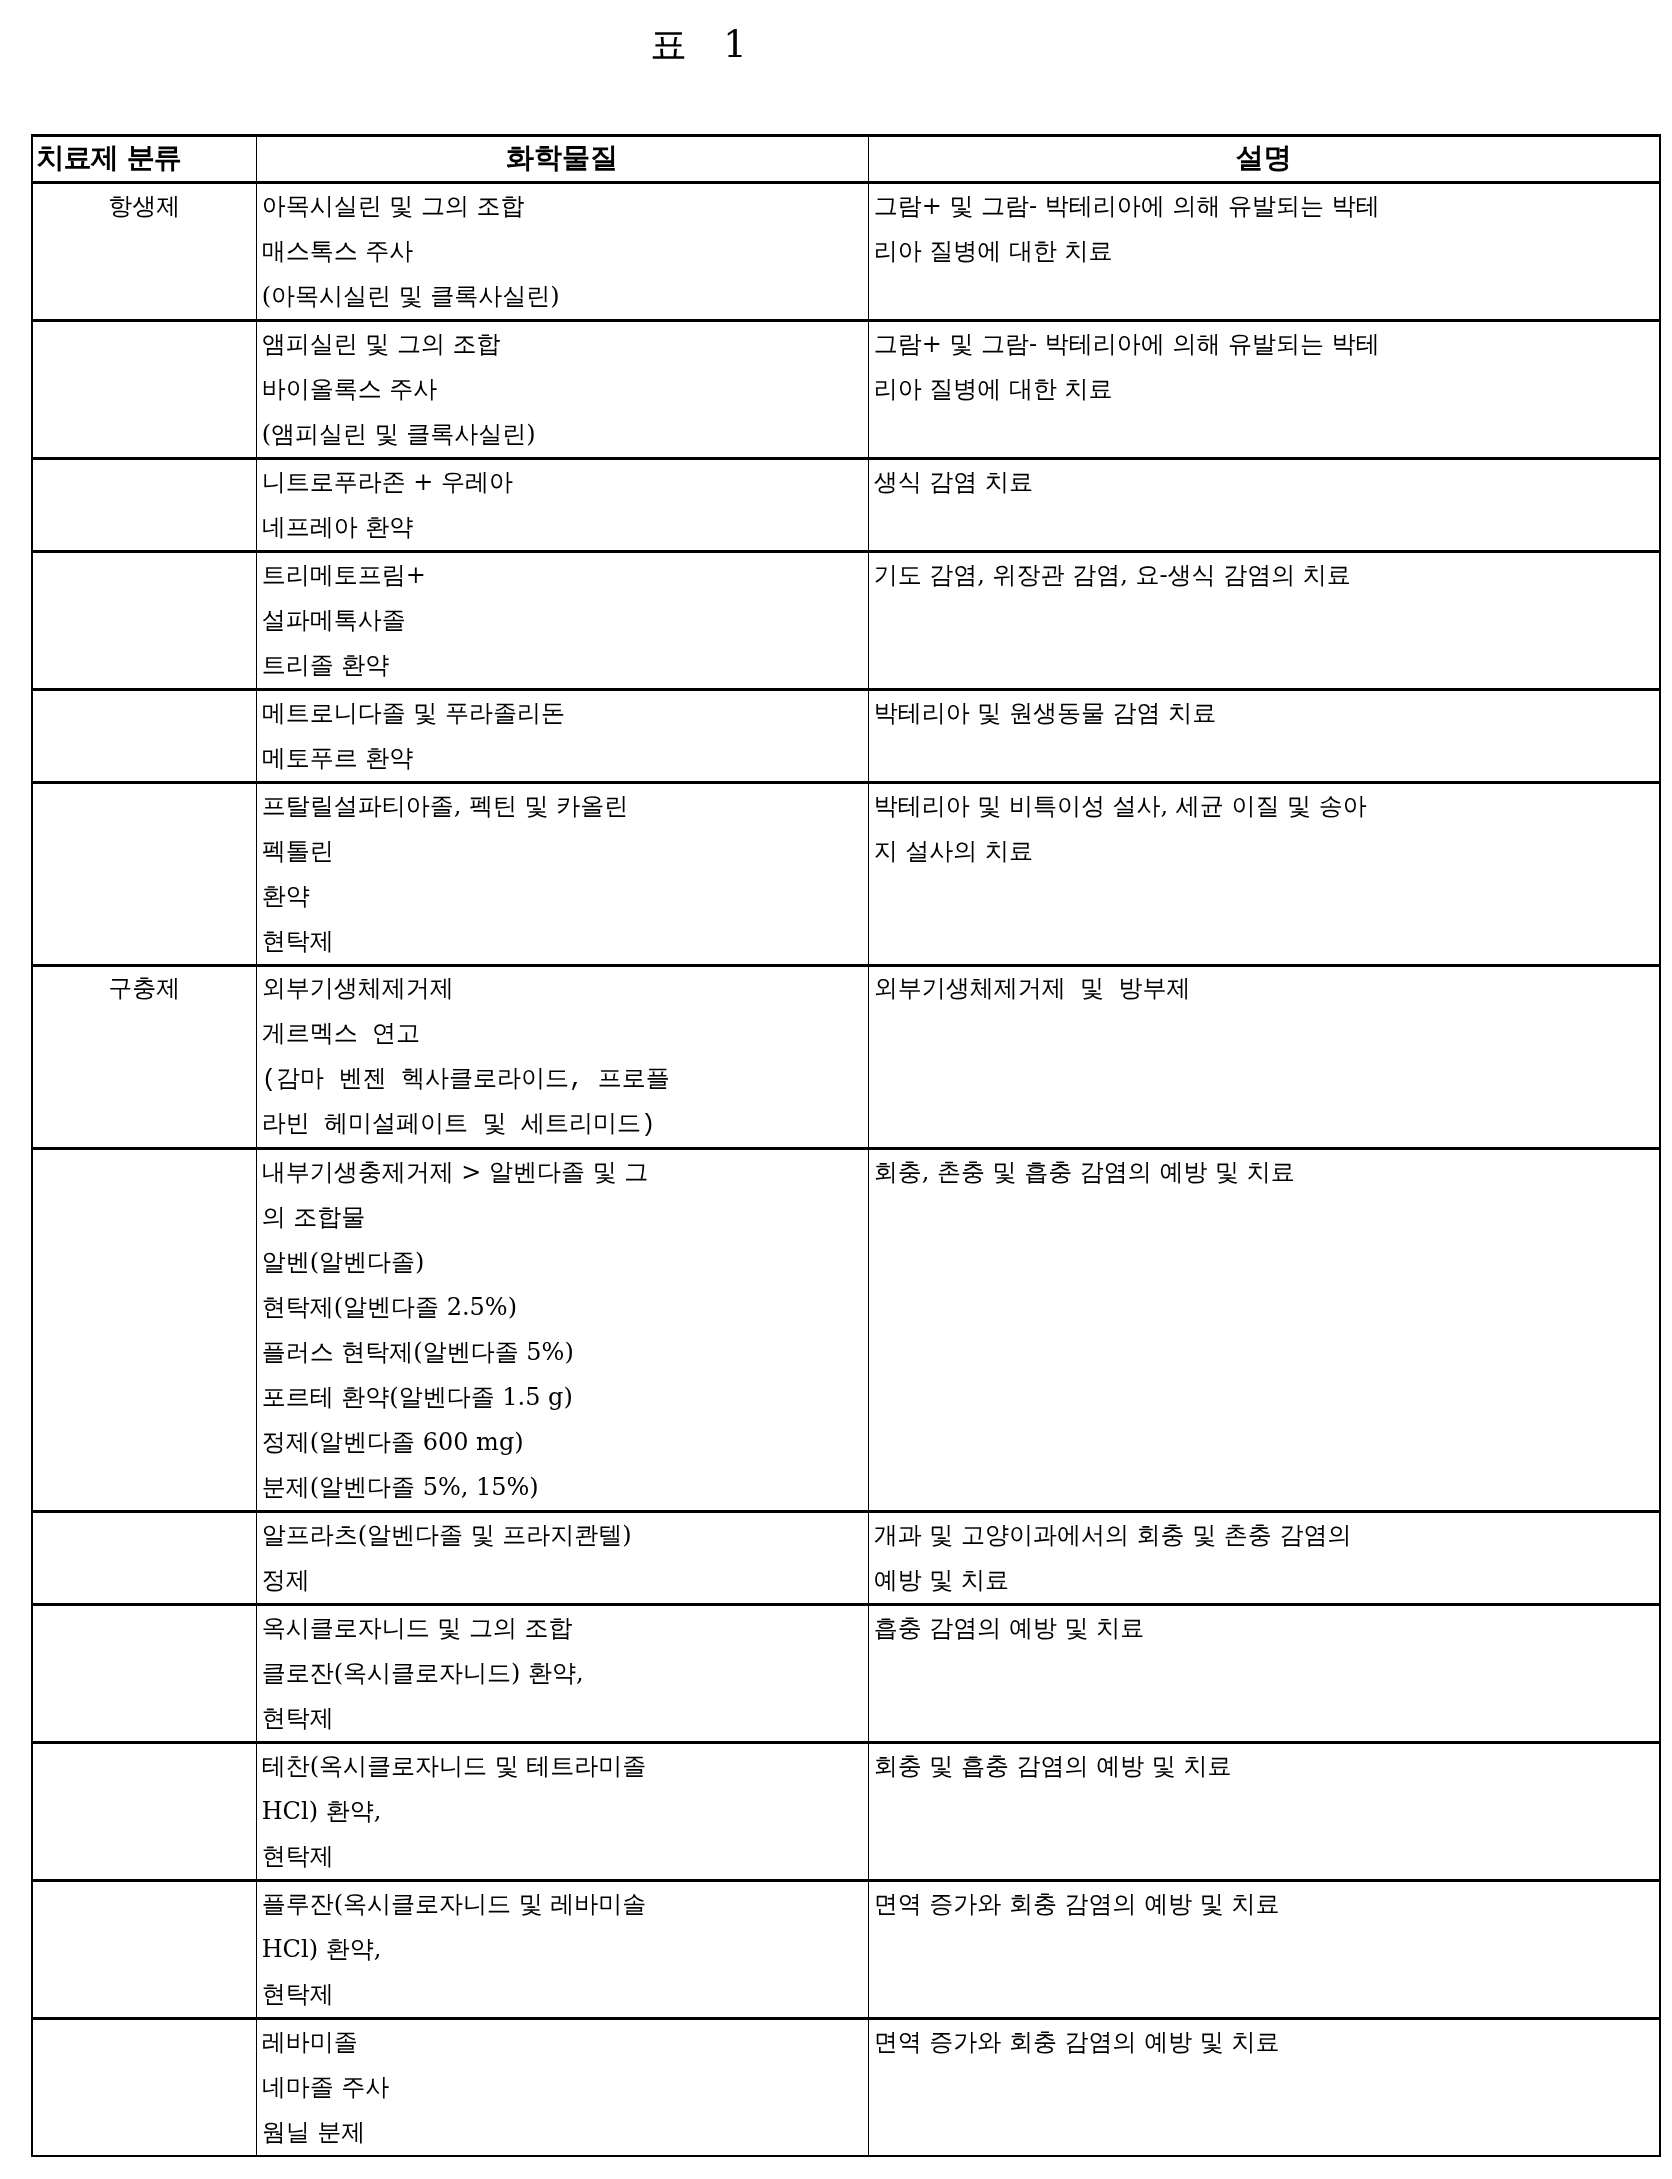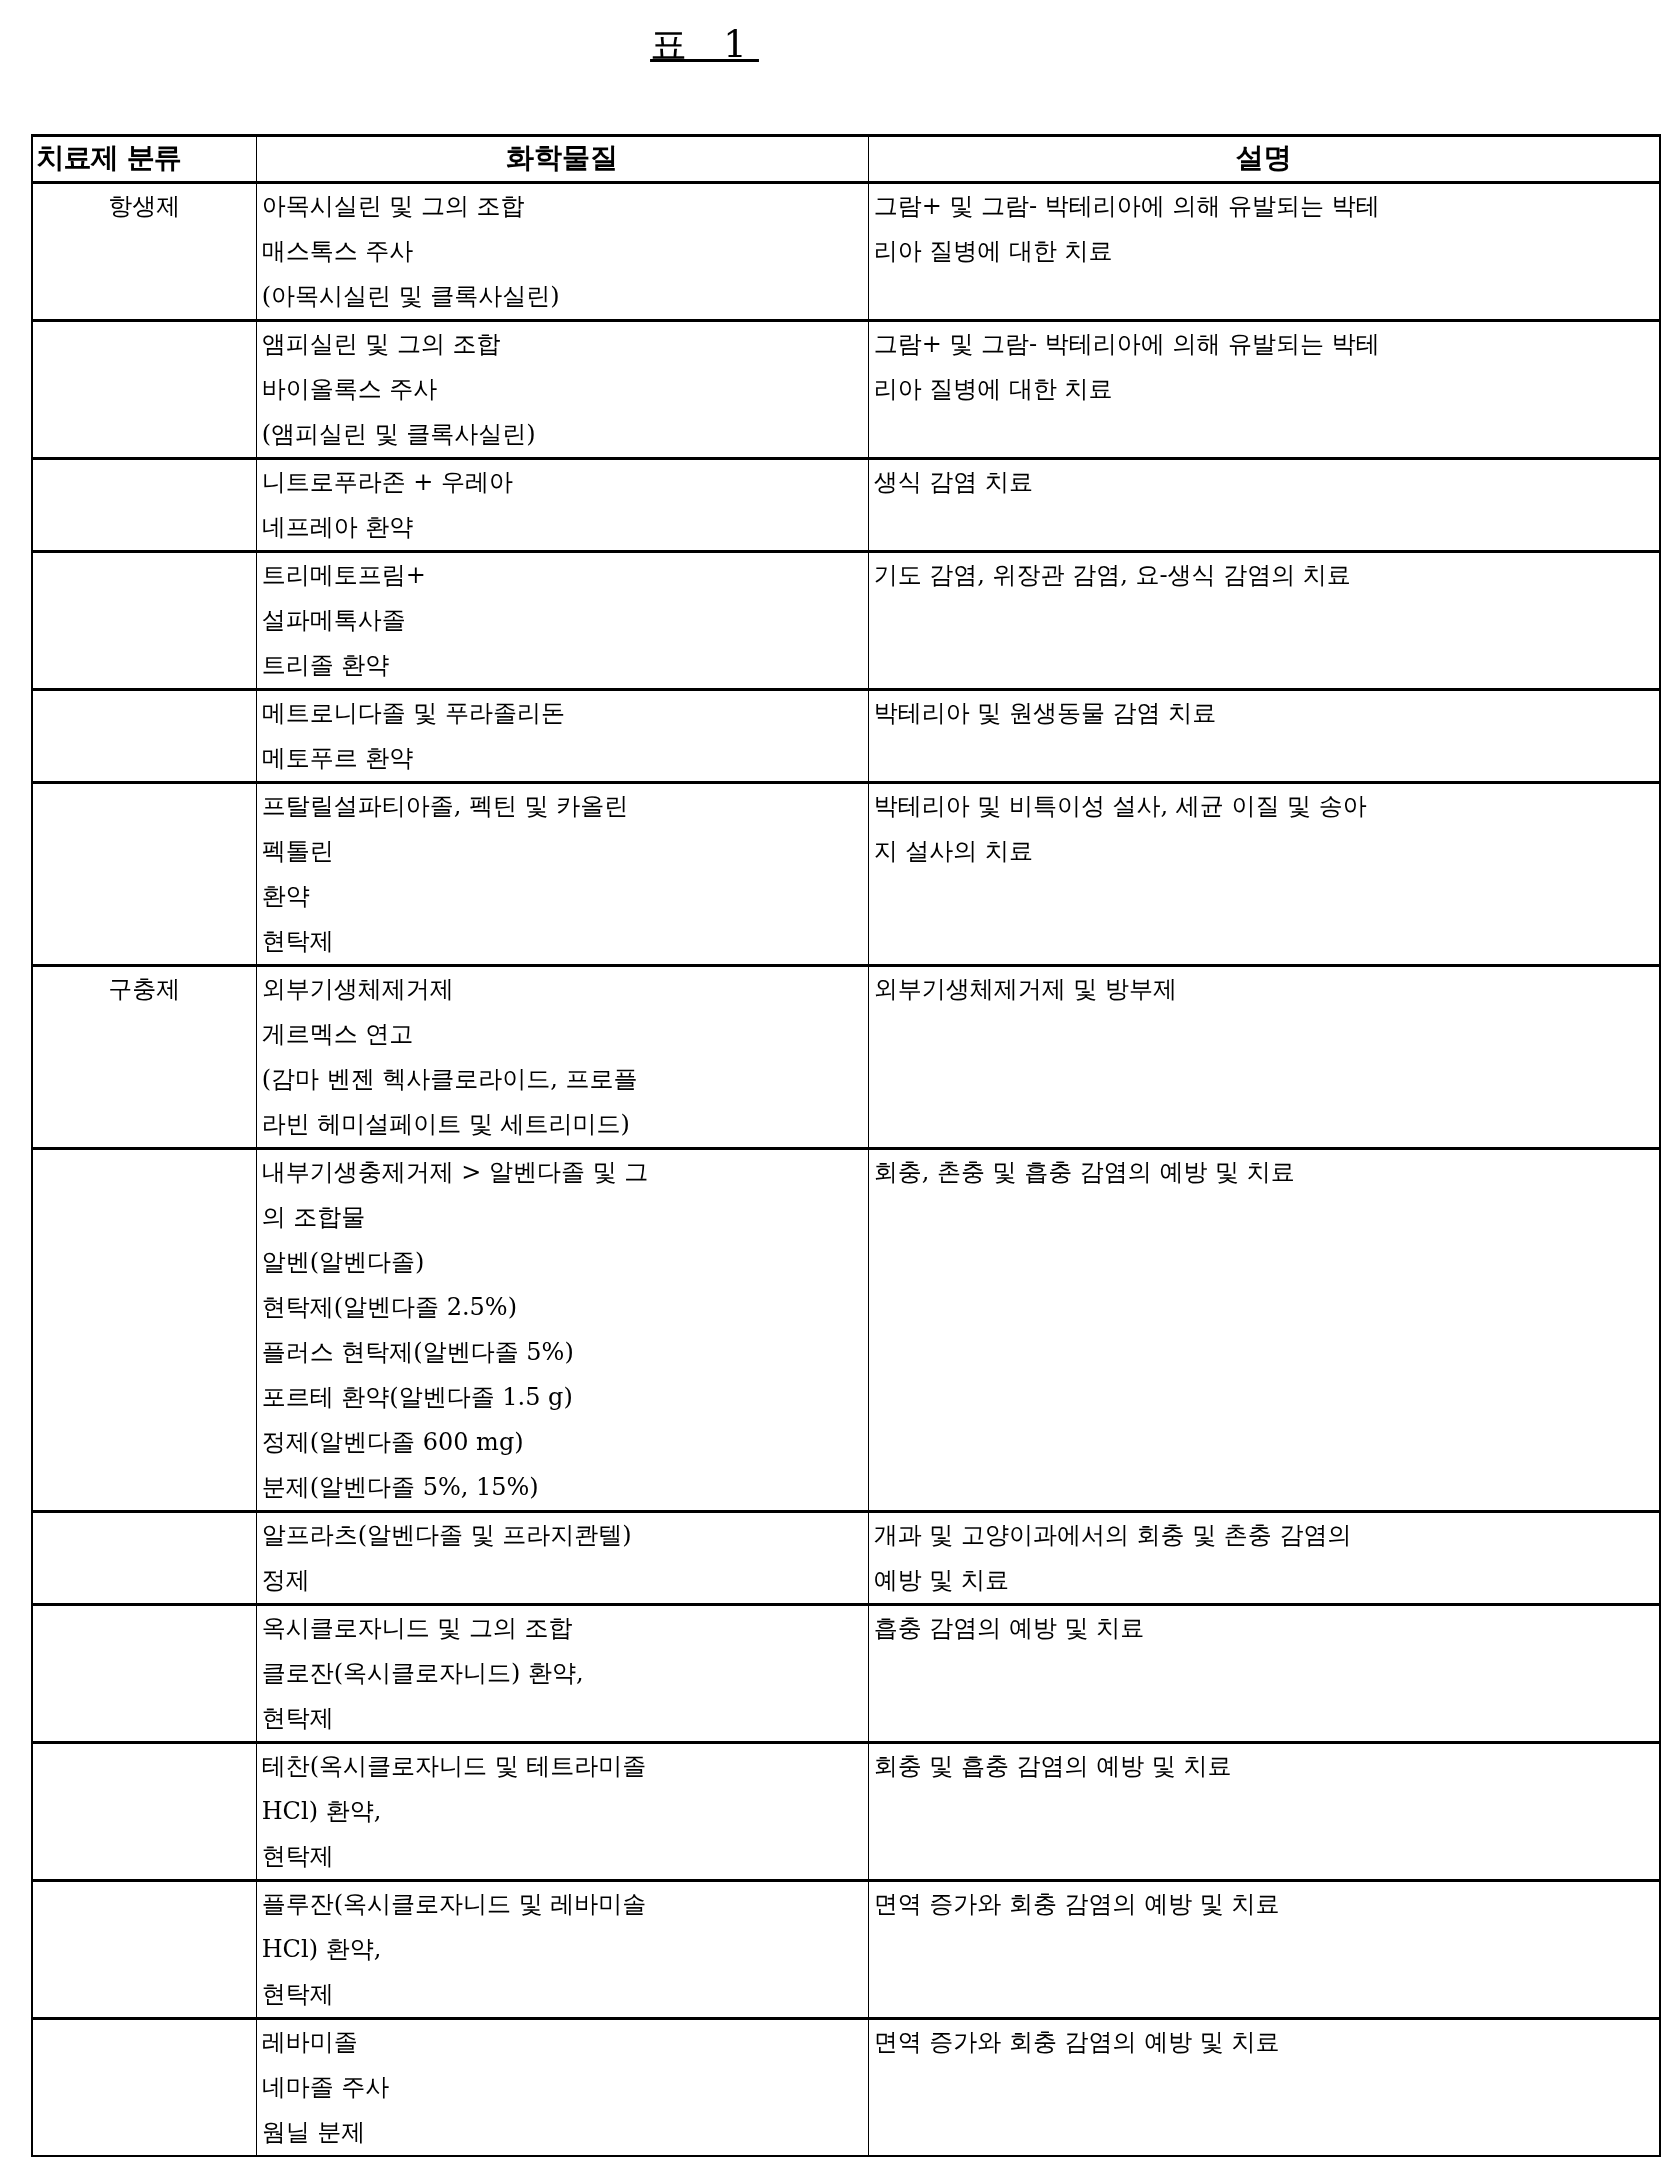--- a/index.html
+++ b/index.html
@@ -2,21 +2,21 @@
 <html style="font-size:14px"><head>
 <meta charset="utf-8">
 <style>
   html, body { margin: 0; padding: 0; background: #ffffff; }
   body {
     width: 1673px; height: 2179px; position: relative; overflow: hidden;
     font-family: "DejaVu Serif", "Liberation Serif", serif; color: #000;
   }
   .title {
     position: absolute; top: 19px; left: 0; width: 1409px; text-align: center;
-    font-size: 37px; letter-spacing: 12.2px; line-height: 52px; text-decoration: underline;
+    font-size: 37px; letter-spacing: 12.2px; line-height: 52px;
   }
   table.doc {
     position: absolute; top: 134px; left: 31px; width: 1629px;
     border-collapse: collapse; table-layout: fixed;
   }
   table.doc col.c1 { width: 224px; }
   table.doc col.c2 { width: 612px; }
   table.doc col.c3 { width: 792px; }
   table.doc th, table.doc td {
     border: 1.7px solid #000; vertical-align: top; padding: 0 5.2px;
@@ -114,21 +114,21 @@
           <span class="line">프탈릴설파티아졸, 펙틴 및 카올린</span>
           <span class="line">펙톨린</span>
           <span class="line">환약</span>
           <span class="line">현탁제</span>
         </td>
         <td>
           <span class="line">박테리아 및 비특이성 설사, 세균 이질 및 송아</span>
           <span class="line">지 설사의 치료</span>
         </td>
       </tr>
-      <tr style="height: 183px;">
+      <tr style="height: 183px; font-family: Liberation Mono, monospace;">
         <td class="cat">구충제</td>
         <td>
           <span class="line">외부기생체제거제</span>
           <span class="line">게르멕스 연고</span>
           <span class="line">(감마 벤젠 헥사클로라이드, 프로플</span>
           <span class="line">라빈 헤미설페이트 및 세트리미드)</span>
         </td>
         <td>
           <span class="line">외부기생체제거제 및 방부제</span>
         </td>

